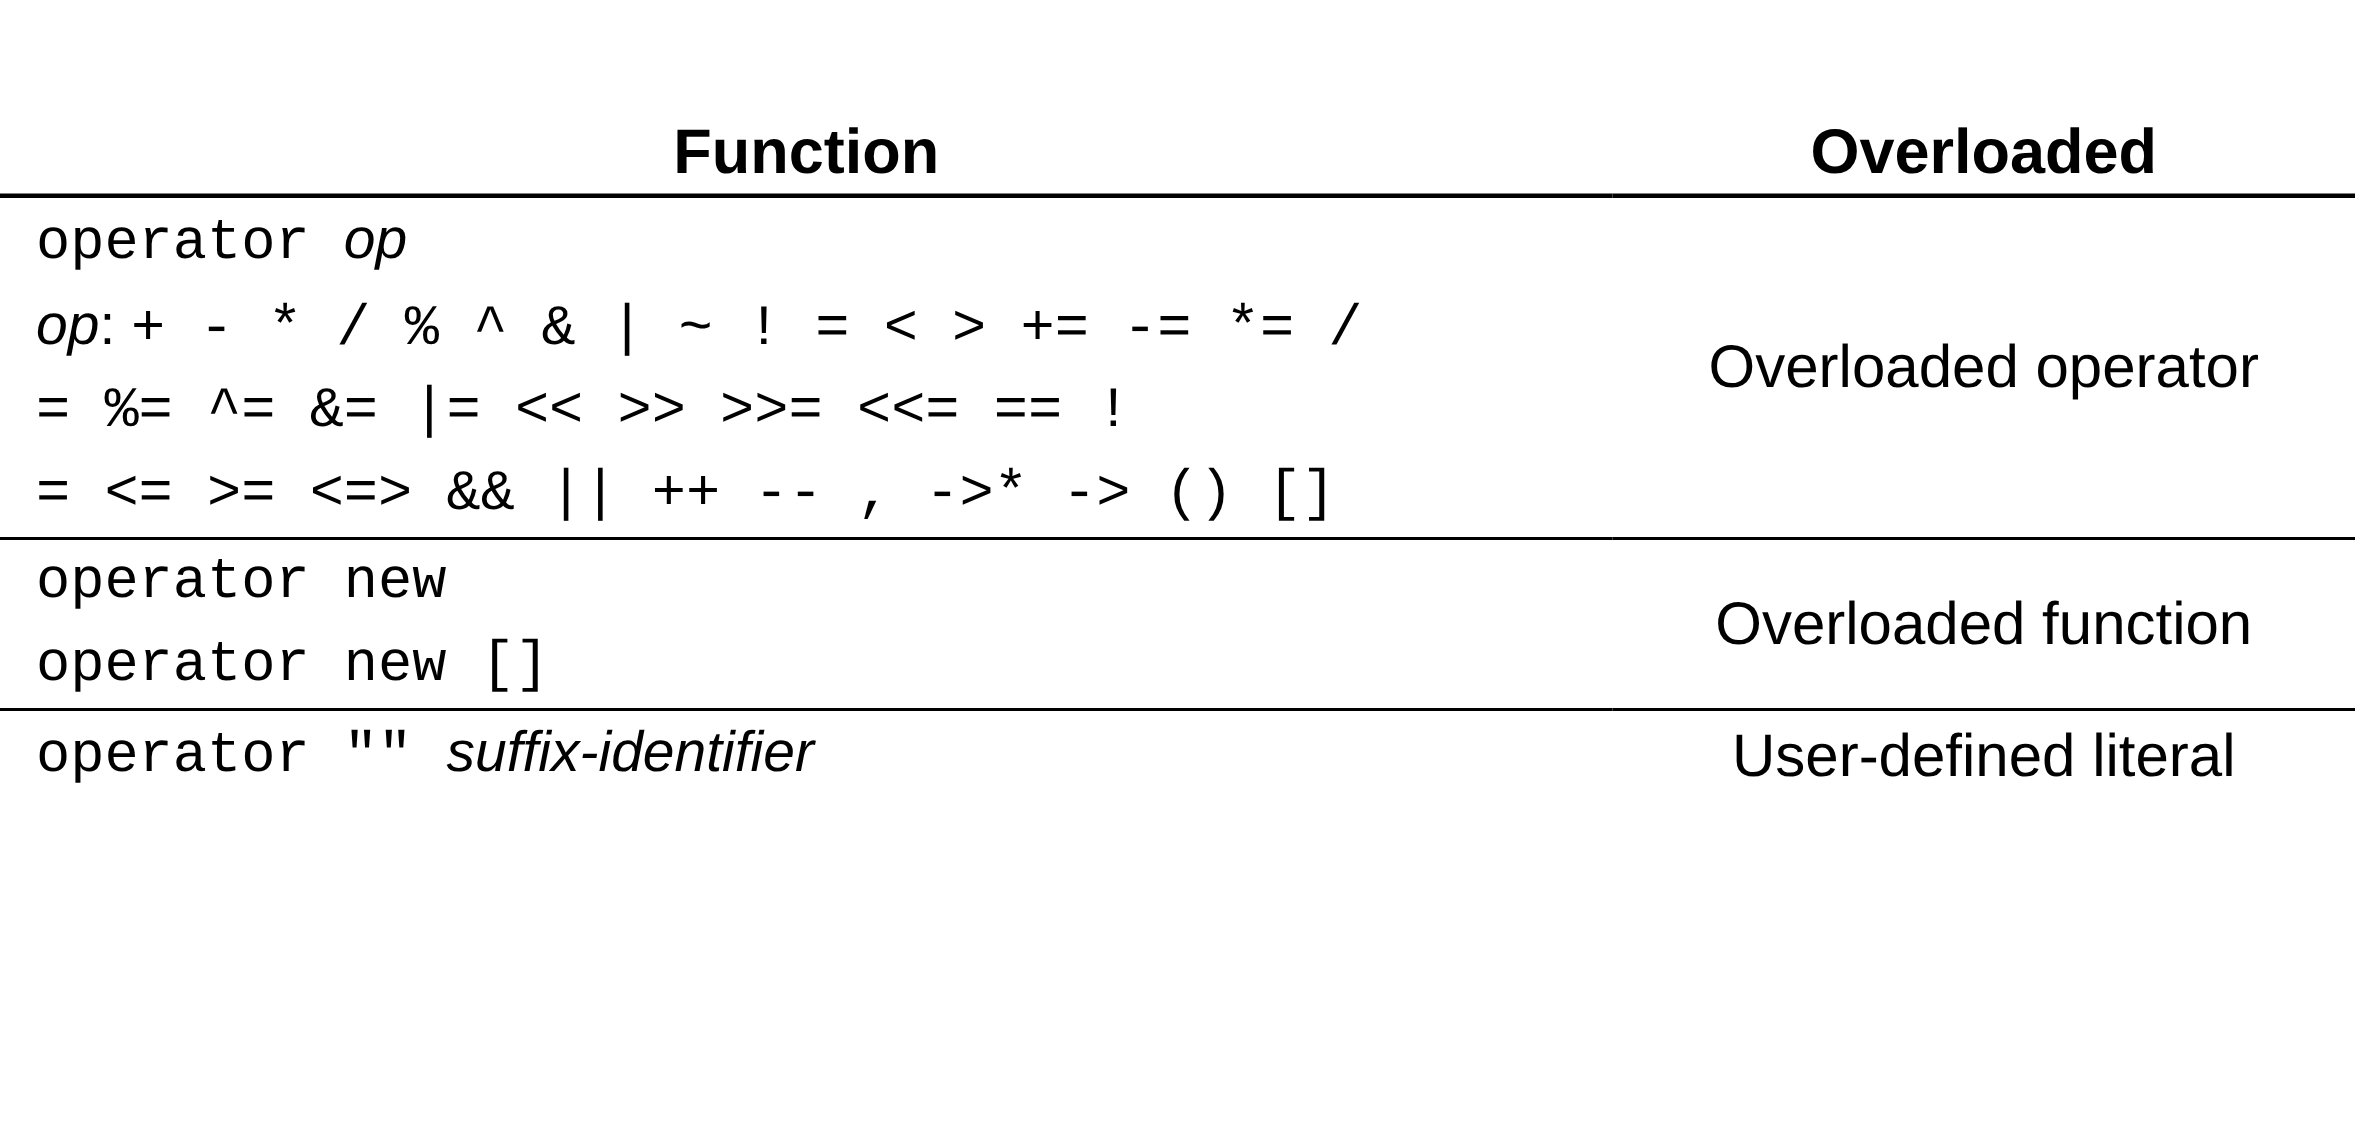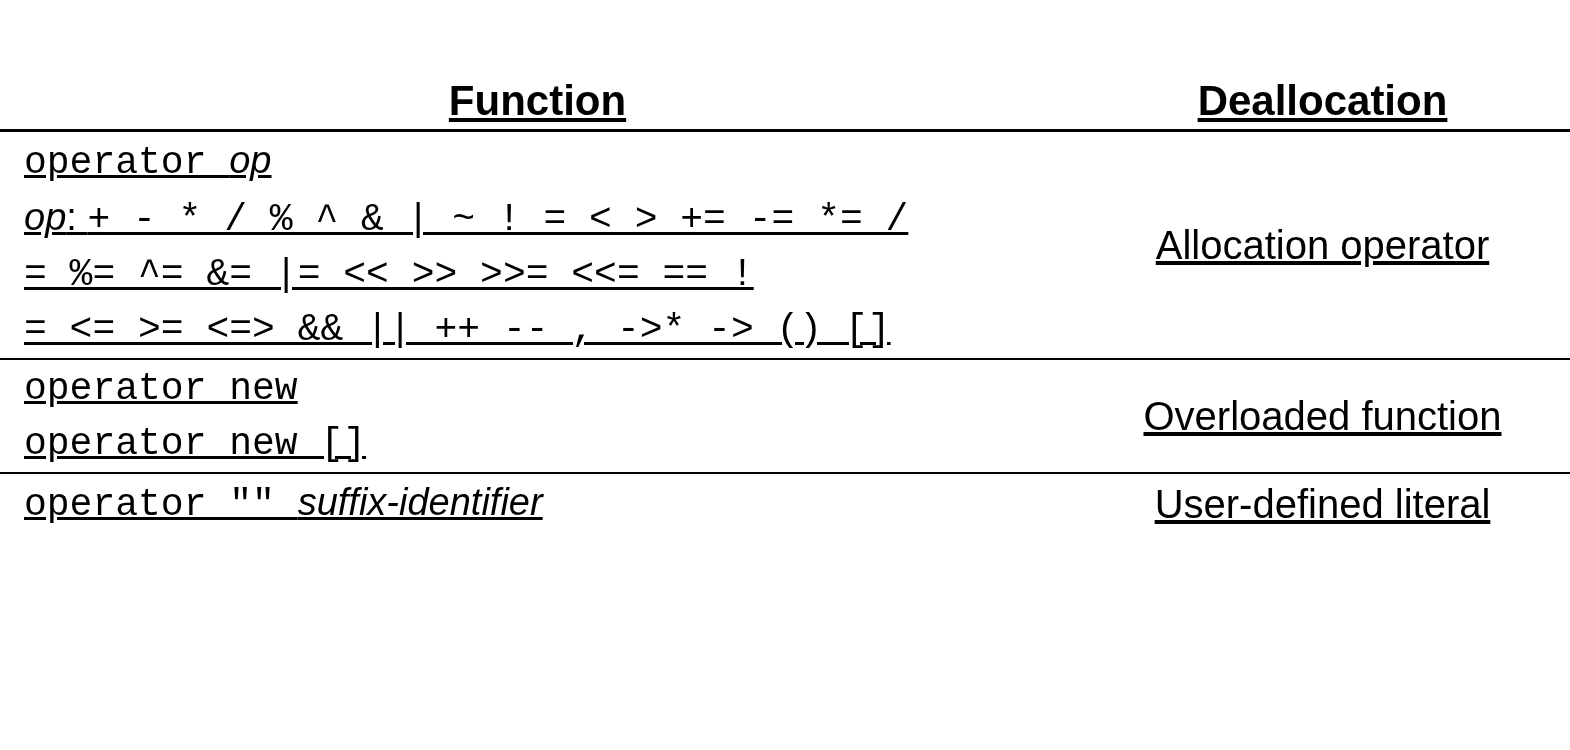--- a/index.html
+++ b/index.html
@@ -11,21 +11,20 @@
     height: 750px;
     overflow: hidden;
     background: #ffffff;
     color: #000000;
     font-family: "Liberation Sans", sans-serif;
   }
   .page {
     width: 1268px;
     height: 750px;
     background: #ffffff;
-    text-decoration: underline;
   }
   table.op-table {
     border-collapse: collapse;
     width: 1570px;
     table-layout: fixed;
   }
   col.col-fn  { width: 1075px; }
   col.col-desc { width: 495px; }
 
   thead th {
@@ -82,32 +81,32 @@
 
 <div class="page">
   <table class="op-table">
     <colgroup>
       <col class="col-fn">
       <col class="col-desc">
     </colgroup>
     <thead>
       <tr>
         <th>Function</th>
-        <th>Deallocation</th>
+        <th>Overloaded</th>
       </tr>
     </thead>
     <tbody>
         <tr>
           <td class="fn-cell">
             <div class="code-line"><span class="code">operator </span><span class="var">op</span></div>
             <div class="code-line"><span class="var">op</span><span class="plain">: </span><span class="code">+ - * / % ^ &amp; | ~ ! = &lt; &gt; += -= *= /</span></div>
             <div class="code-line"><span class="code">= %= ^= &amp;= |= &lt;&lt; &gt;&gt; &gt;&gt;= &lt;&lt;= == !</span></div>
             <div class="code-line"><span class="code">= &lt;= &gt;= &lt;=&gt; &amp;&amp; || ++ -- , -&gt;* -&gt; () []</span></div>
           </td>
-          <td class="desc-cell">Allocation operator</td>
+          <td class="desc-cell">Overloaded operator</td>
         </tr>
         <tr>
           <td class="fn-cell">
             <div class="code-line"><span class="code">operator new</span></div>
             <div class="code-line"><span class="code">operator new []</span></div>
           </td>
           <td class="desc-cell">Overloaded function</td>
         </tr>
         <tr>
           <td class="fn-cell">

